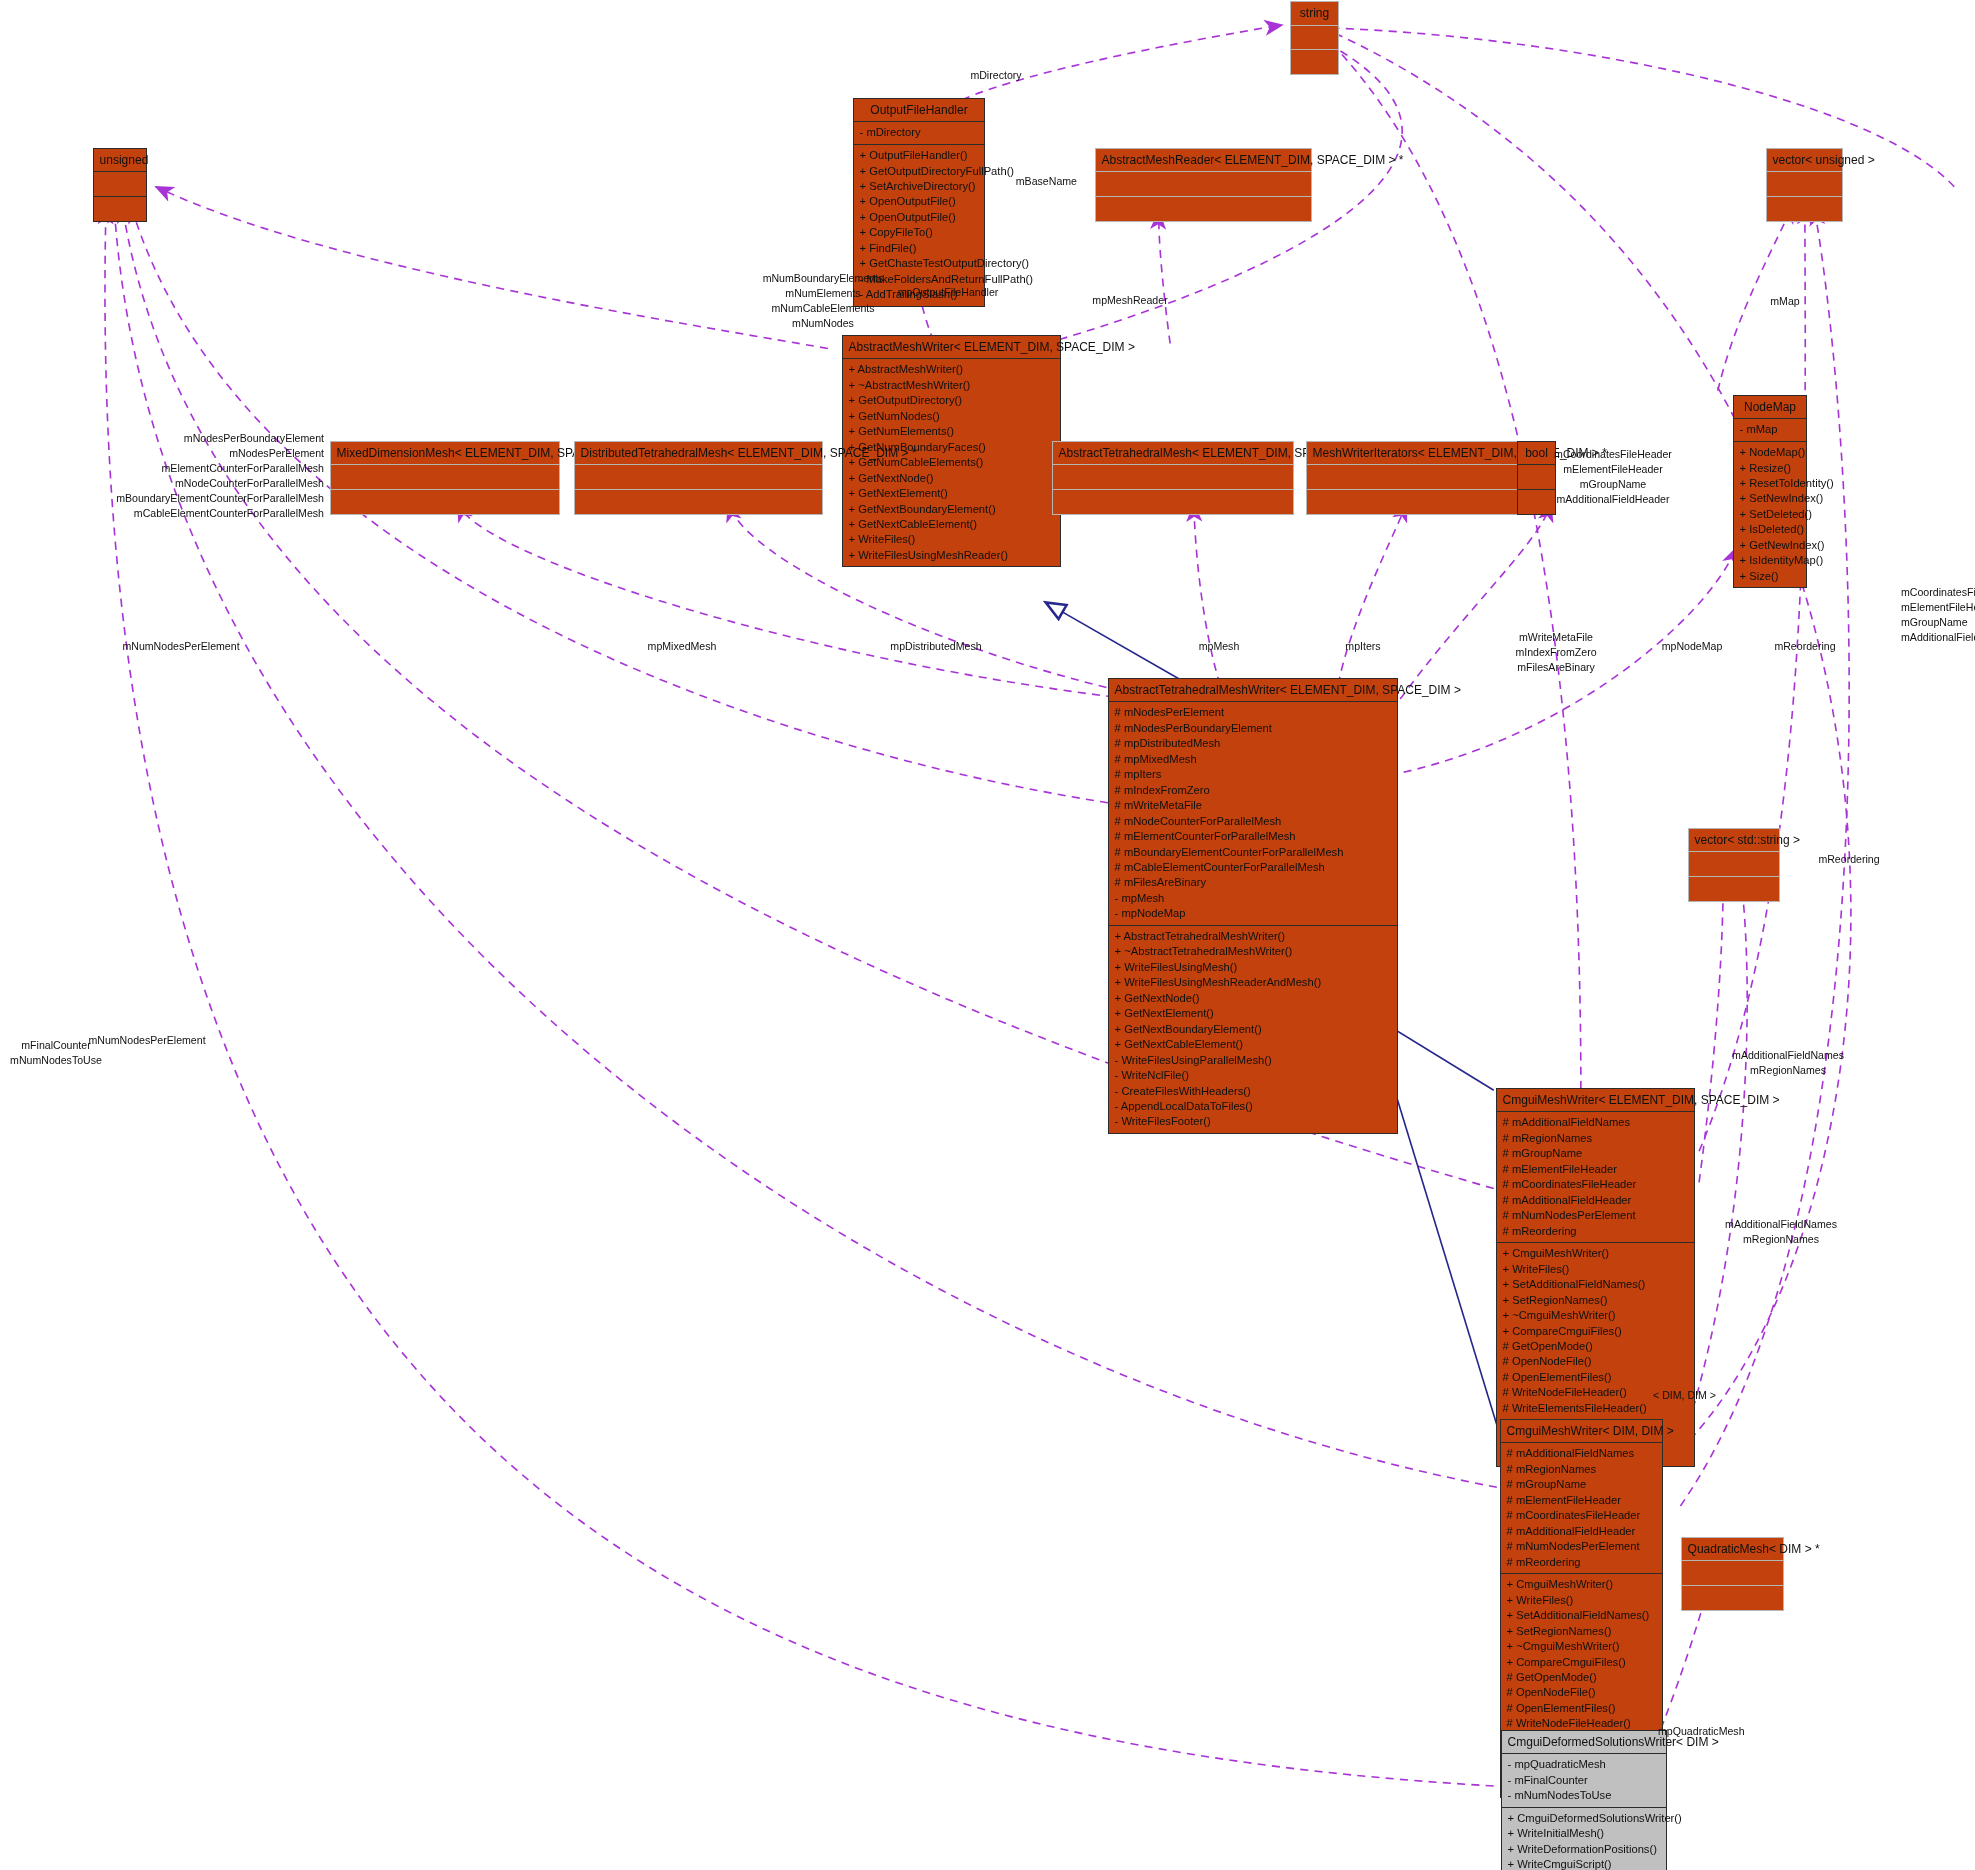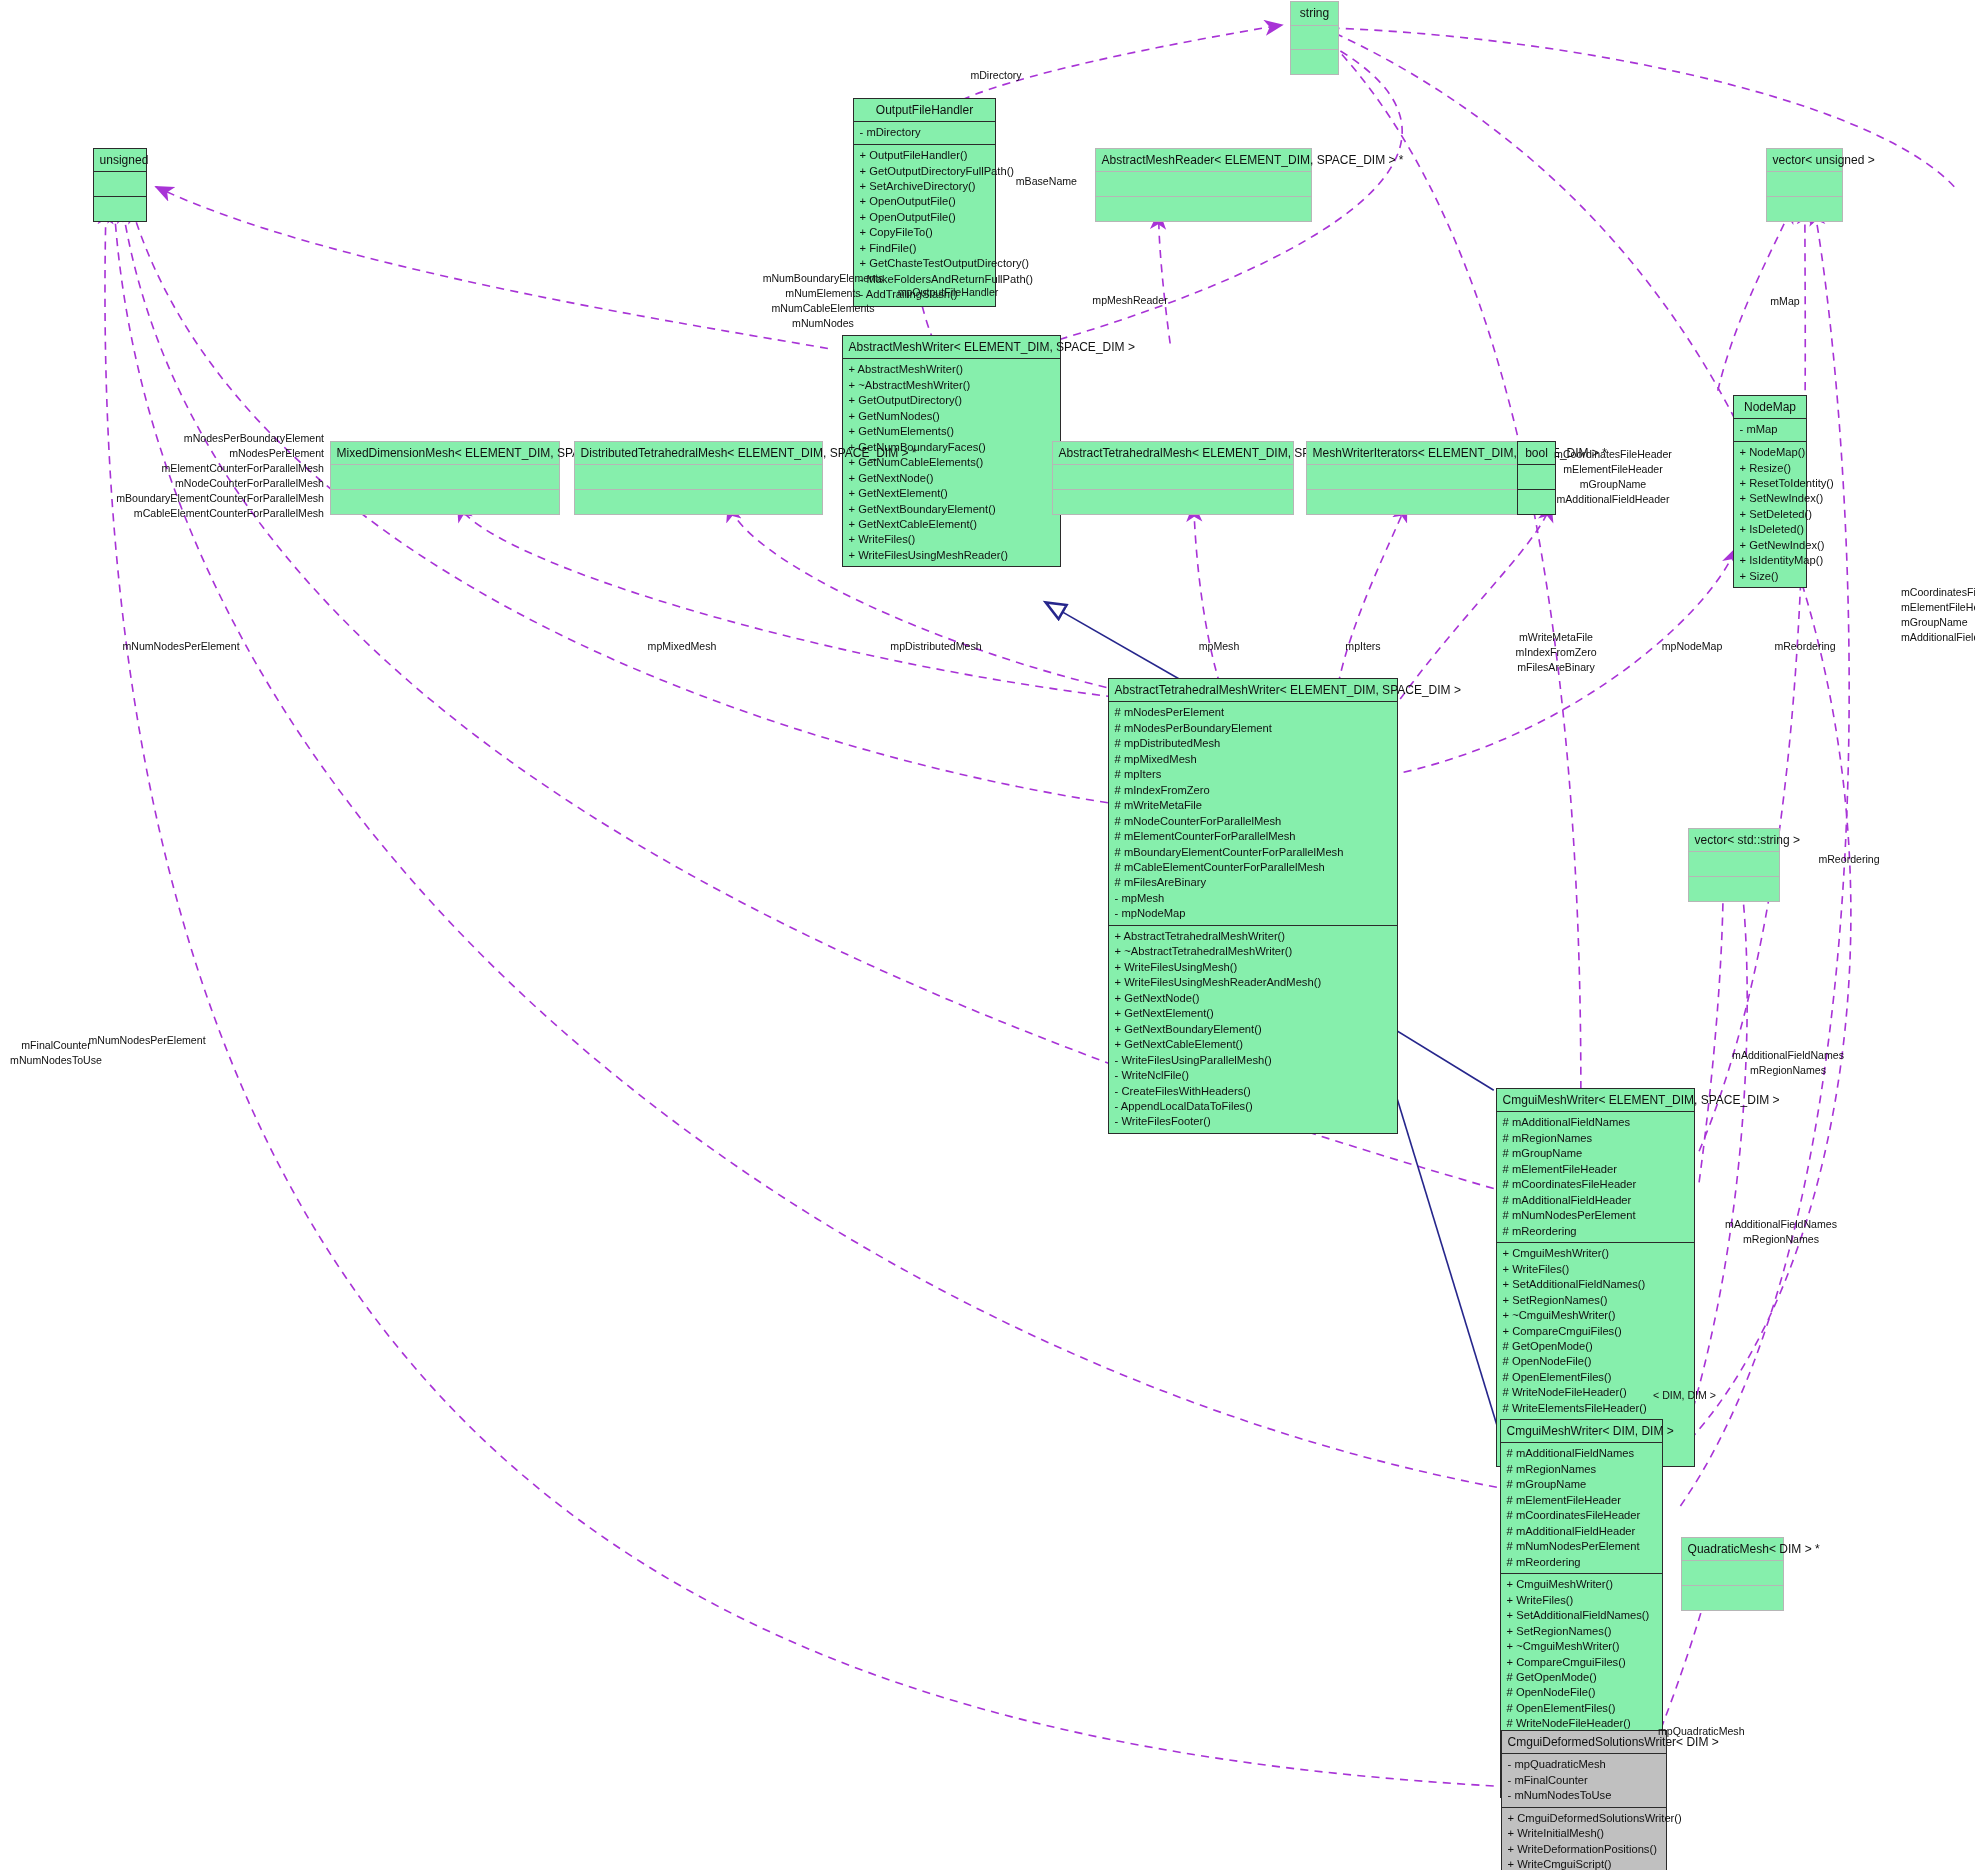--- a/index.html
+++ b/index.html
@@ -2,21 +2,21 @@
 <html style="font-size:10px"><head>
 <meta charset="utf-8">
 <title>Doxygen Collaboration Diagram</title>
 <style>
   html,body{margin:0;padding:0;background:#ffffff;}
   body{font-family:"Liberation Sans","DejaVu Sans",sans-serif;}
   #canvas{position:relative;width:1975px;height:1870px;background:#fff;overflow:hidden;}
   svg.edges{position:absolute;left:0;top:0;width:1975px;height:1870px;pointer-events:none;}
 
   
-  .node{position:absolute;box-sizing:border-box;background:#86efac;}
+  .node{position:absolute;box-sizing:border-box;background:#c2410c;}
   .node.solid{border:1.2px solid #2b2b2b;}
   .node.ghost{border:1.2px solid #b6b6b6;}
   .node.hl{background:#c0c0c0;border:1.2px solid #2b2b2b;}
   .node .ttl{
     text-align:center;font-size:12px;line-height:1.35;color:#101010;
     padding:3.1px 5.6px;white-space:nowrap;
   }
   .node.solid .ttl{border-bottom:1.2px solid #2b2b2b;}
   .node.hl .ttl{border-bottom:1.2px solid #2b2b2b;}
   .node.ghost .ttl{border-bottom:1.2px solid #b6b6b6;}
@@ -134,21 +134,21 @@
     <div class="sec mid empty"></div>
     <div class="sec empty"></div>
   </div>
 
   <div class="node ghost" style="left:1766px;top:148px;width:77px;">
     <div class="ttl">vector&lt; unsigned &gt;</div>
     <div class="sec mid empty"></div>
     <div class="sec empty"></div>
   </div>
 
-  <div class="node solid" style="left:853px;top:98px;width:143px;">
+  <div class="node solid" style="left:853px;top:98px;width:132px;">
     <div class="ttl">OutputFileHandler</div>
     <div class="sec mid">
       <div>- mDirectory</div>
     </div>
     <div class="sec">
       <div>+ OutputFileHandler()</div>
       <div>+ GetOutputDirectoryFullPath()</div>
       <div>+ SetArchiveDirectory()</div>
       <div>+ OpenOutputFile()</div>
       <div>+ OpenOutputFile()</div>

